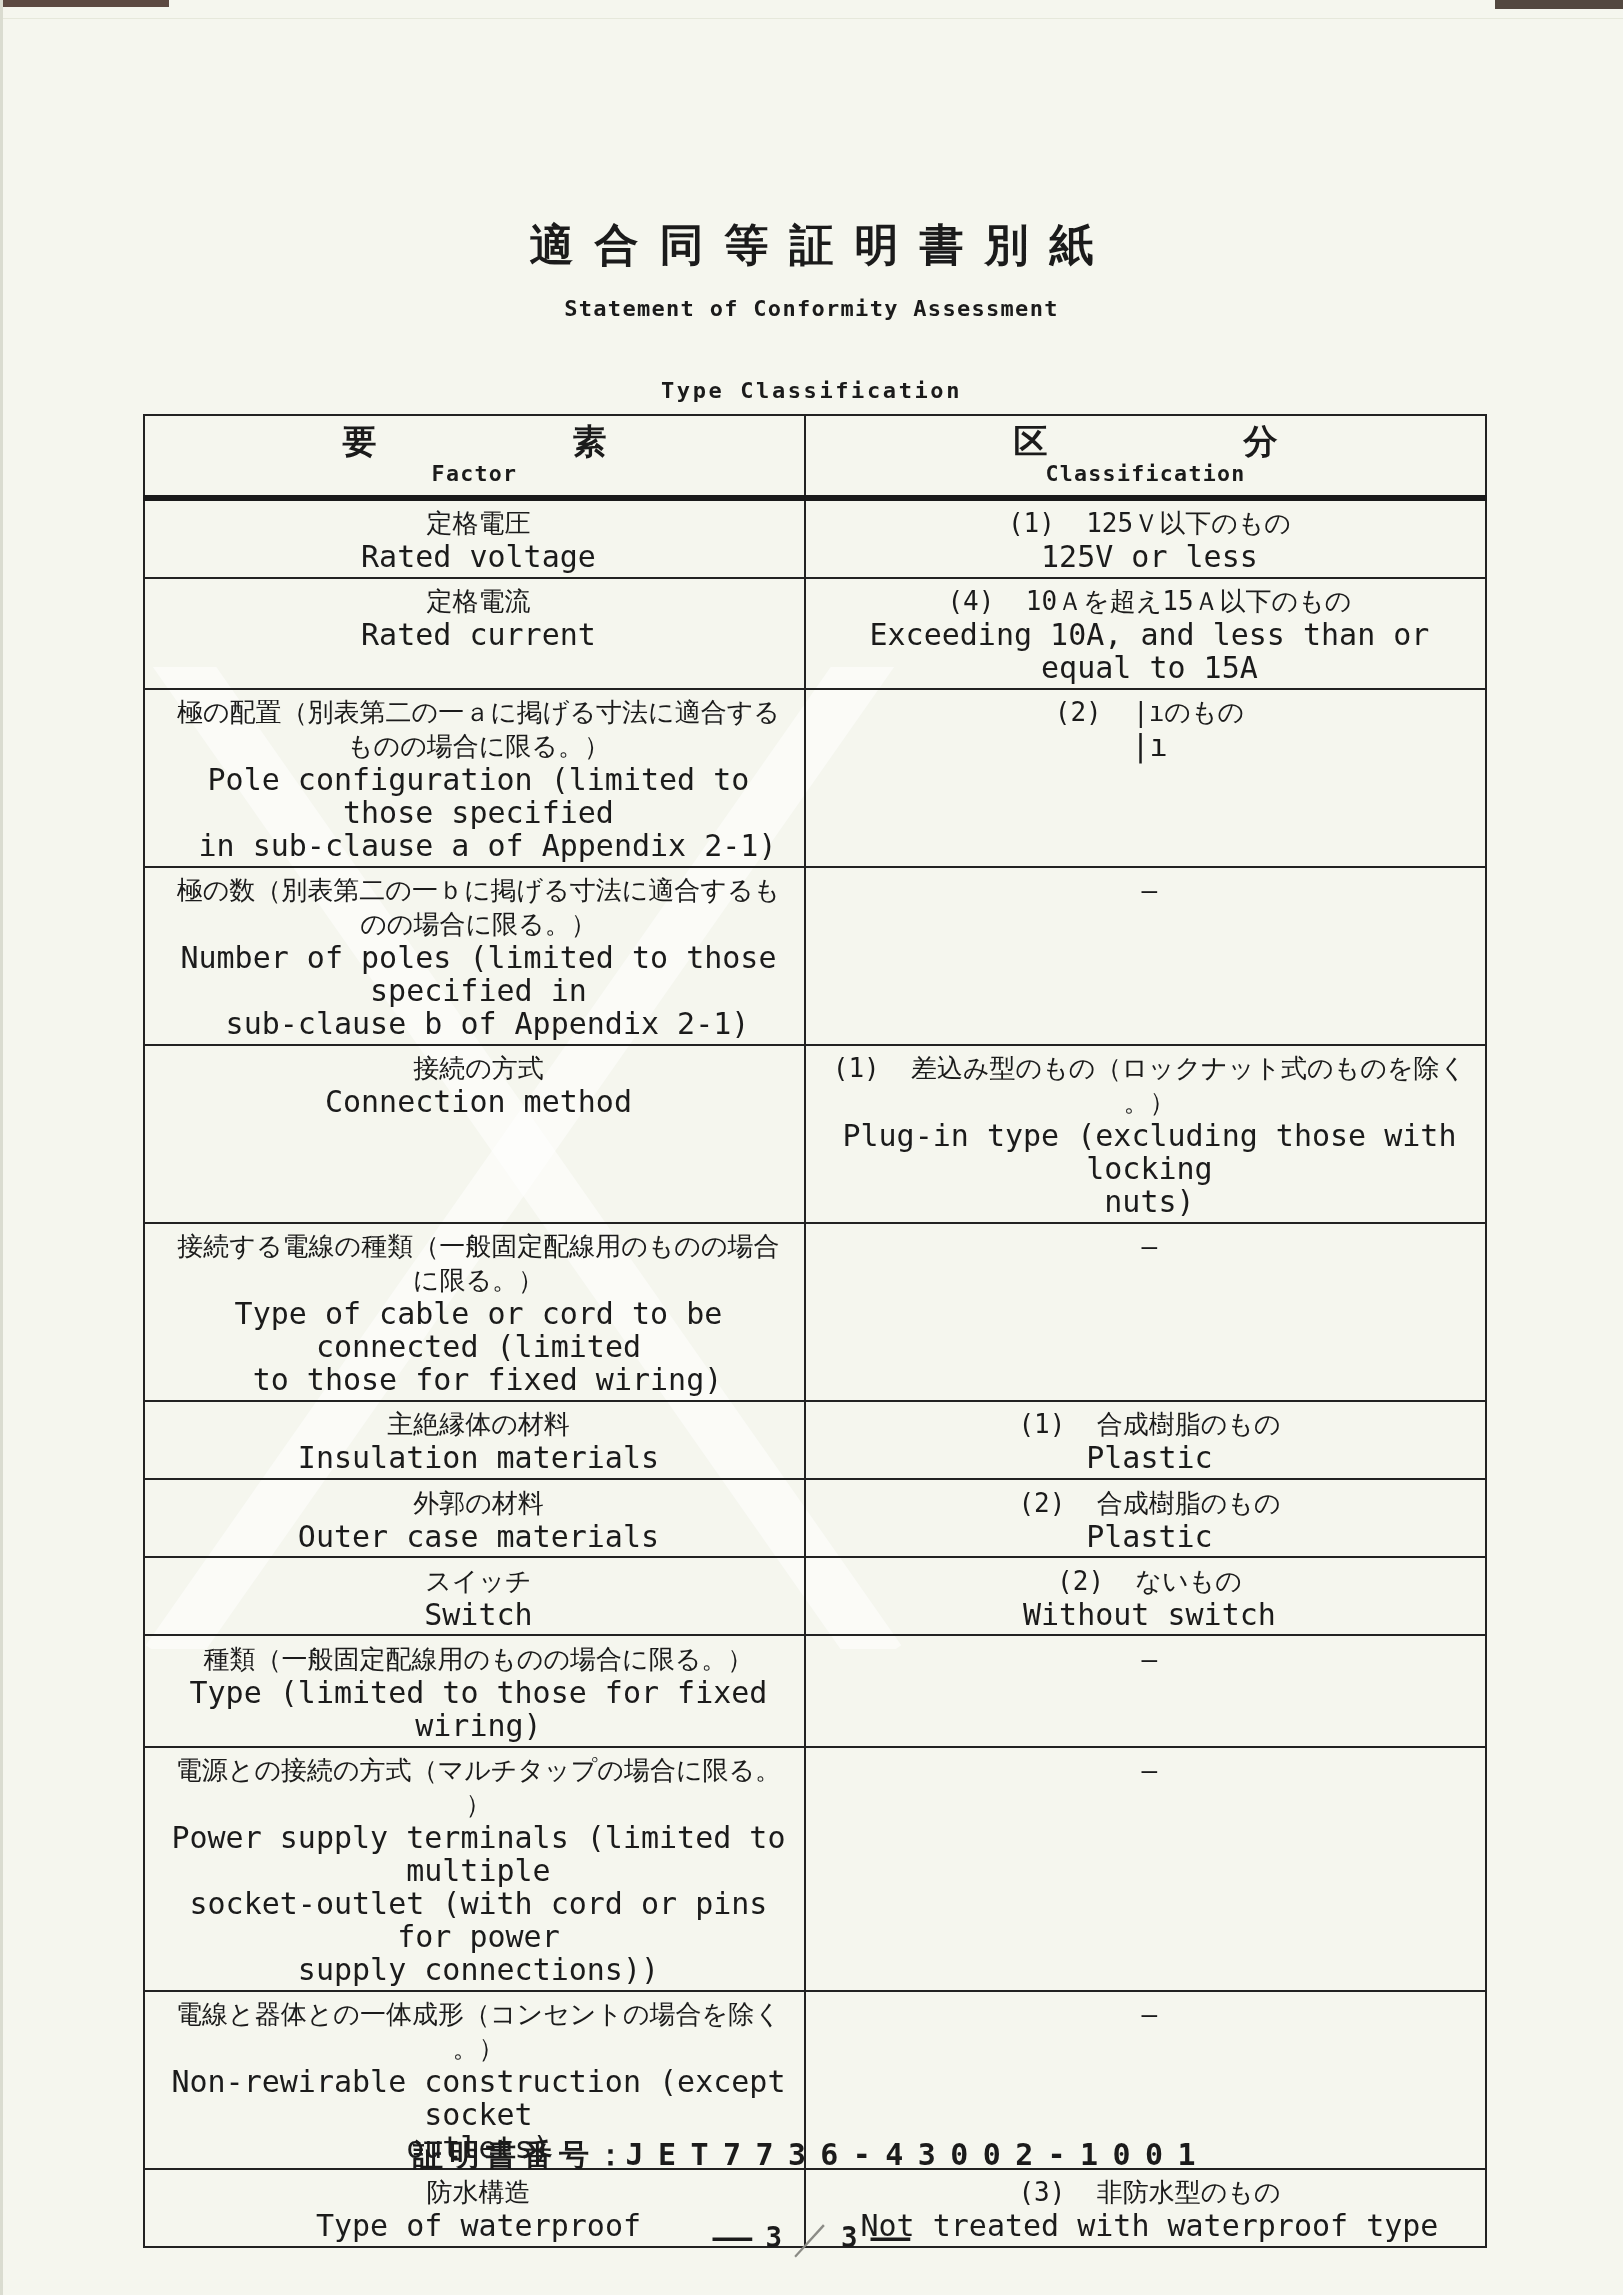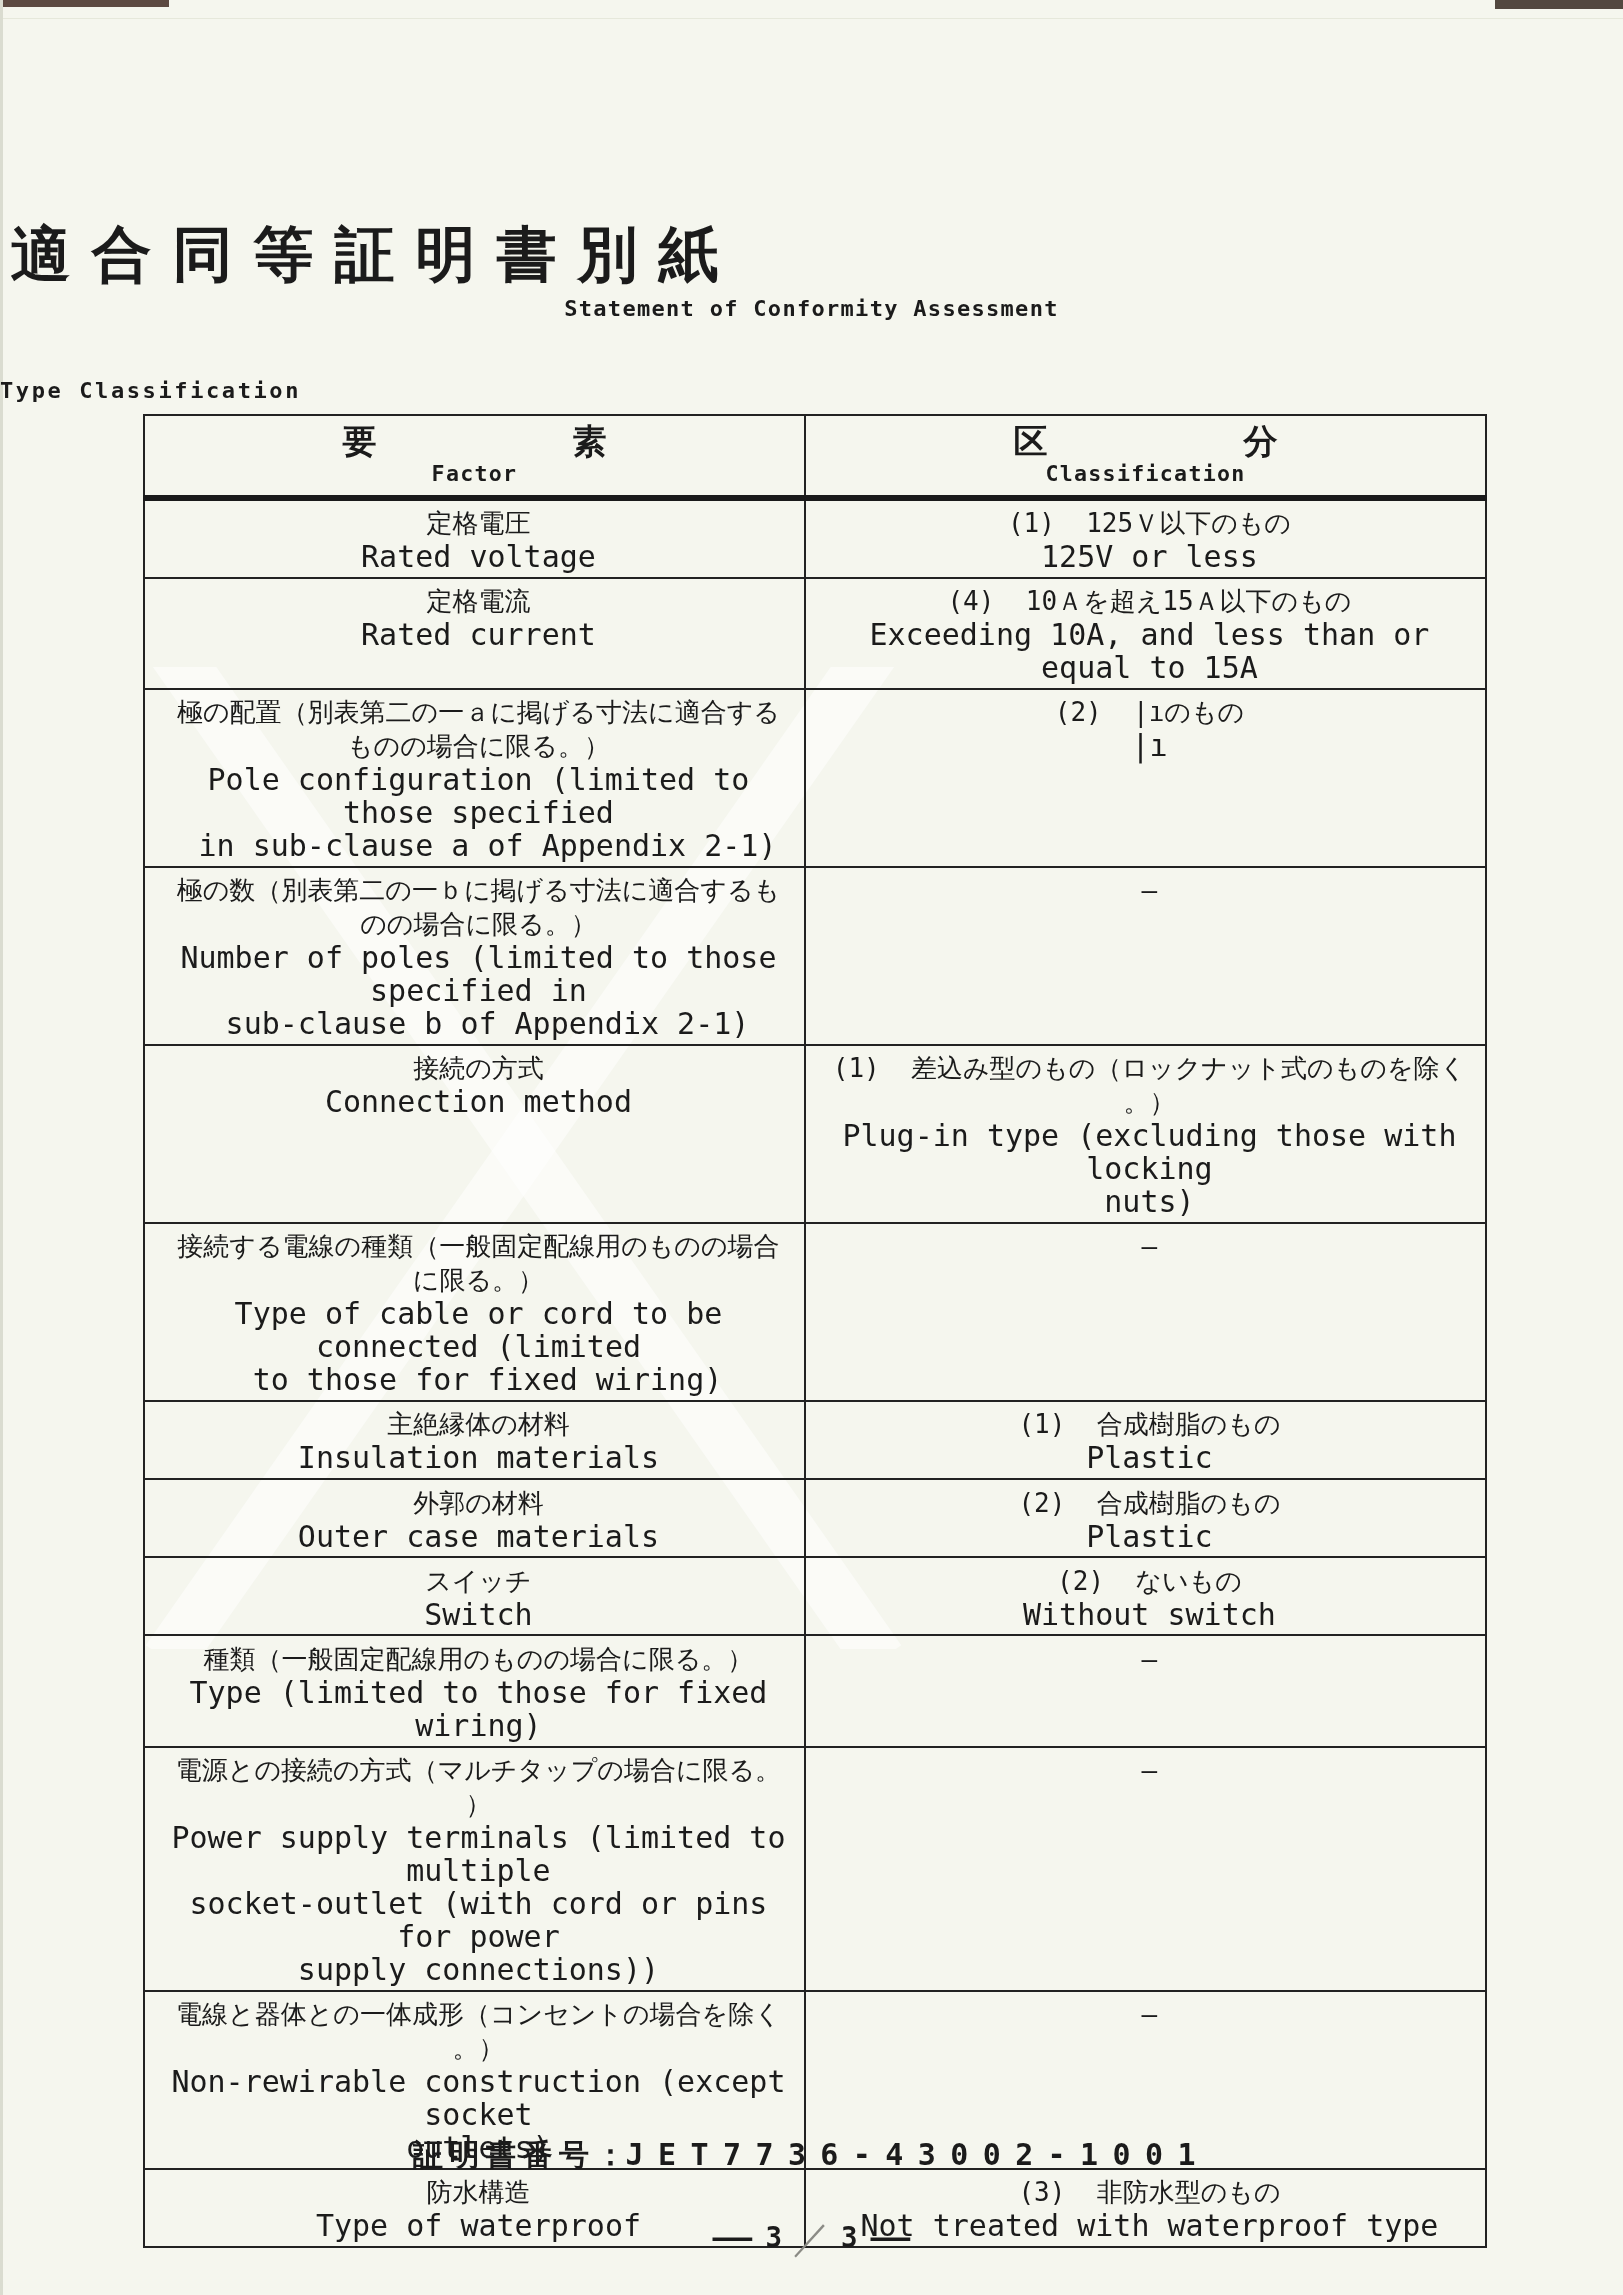--- a/index.html
+++ b/index.html
@@ -21,36 +21,36 @@
   .edge-top-line{position:absolute;left:0;top:17.7px;width:100%;height:1.3px;background:#e6e8db;}
   .edge-left{position:absolute;left:0;top:0;width:2.6px;height:100%;background:#dadcd0;}
   
   .watermark{position:absolute;left:98px;top:667px;width:851px;height:982px;overflow:hidden;pointer-events:none;}
   .watermark .bar{position:absolute;left:-196px;top:458px;width:1243px;height:52px;background:rgba(255,255,255,0.55);}
   .watermark .b1{transform:rotate(55deg);}
   .watermark .b2{transform:rotate(-55deg);}
   
   .title-jp{
     position:absolute;top:221px;left:0;width:100%;
-    font-size:60px;font-weight:bold;
+    text-align:center;font-size:44px;font-weight:bold;
     letter-spacing:21px;line-height:1.1;
   }
   .title-jp .sp{display:inline-block;transform:translateX(10.5px);}
   .title-en{
     position:absolute;top:296px;left:0;width:100%;
     text-align:center;font-size:22px;font-weight:bold;letter-spacing:1.3px;
   }
   .type-jp{
     position:absolute;top:328px;left:0;width:100%;
     text-align:center;font-size:43px;font-weight:bold;
   }
   .type-jp .sp{display:inline-block;letter-spacing:98px;transform:translateX(49px);}
   .type-en{
     position:absolute;top:378px;left:0;width:100%;
-    font-size:22px;font-weight:bold;letter-spacing:2.6px;
+    text-align:center;font-size:22px;font-weight:bold;letter-spacing:2.6px;
   }
   
   table.cls{
     position:absolute;left:143px;top:414px;
     width:1341px;border-collapse:collapse;table-layout:fixed;
     background:transparent;
   }
   table.cls col.c1{width:661px;}
   table.cls col.c2{width:681px;}
   table.cls th,table.cls td{

